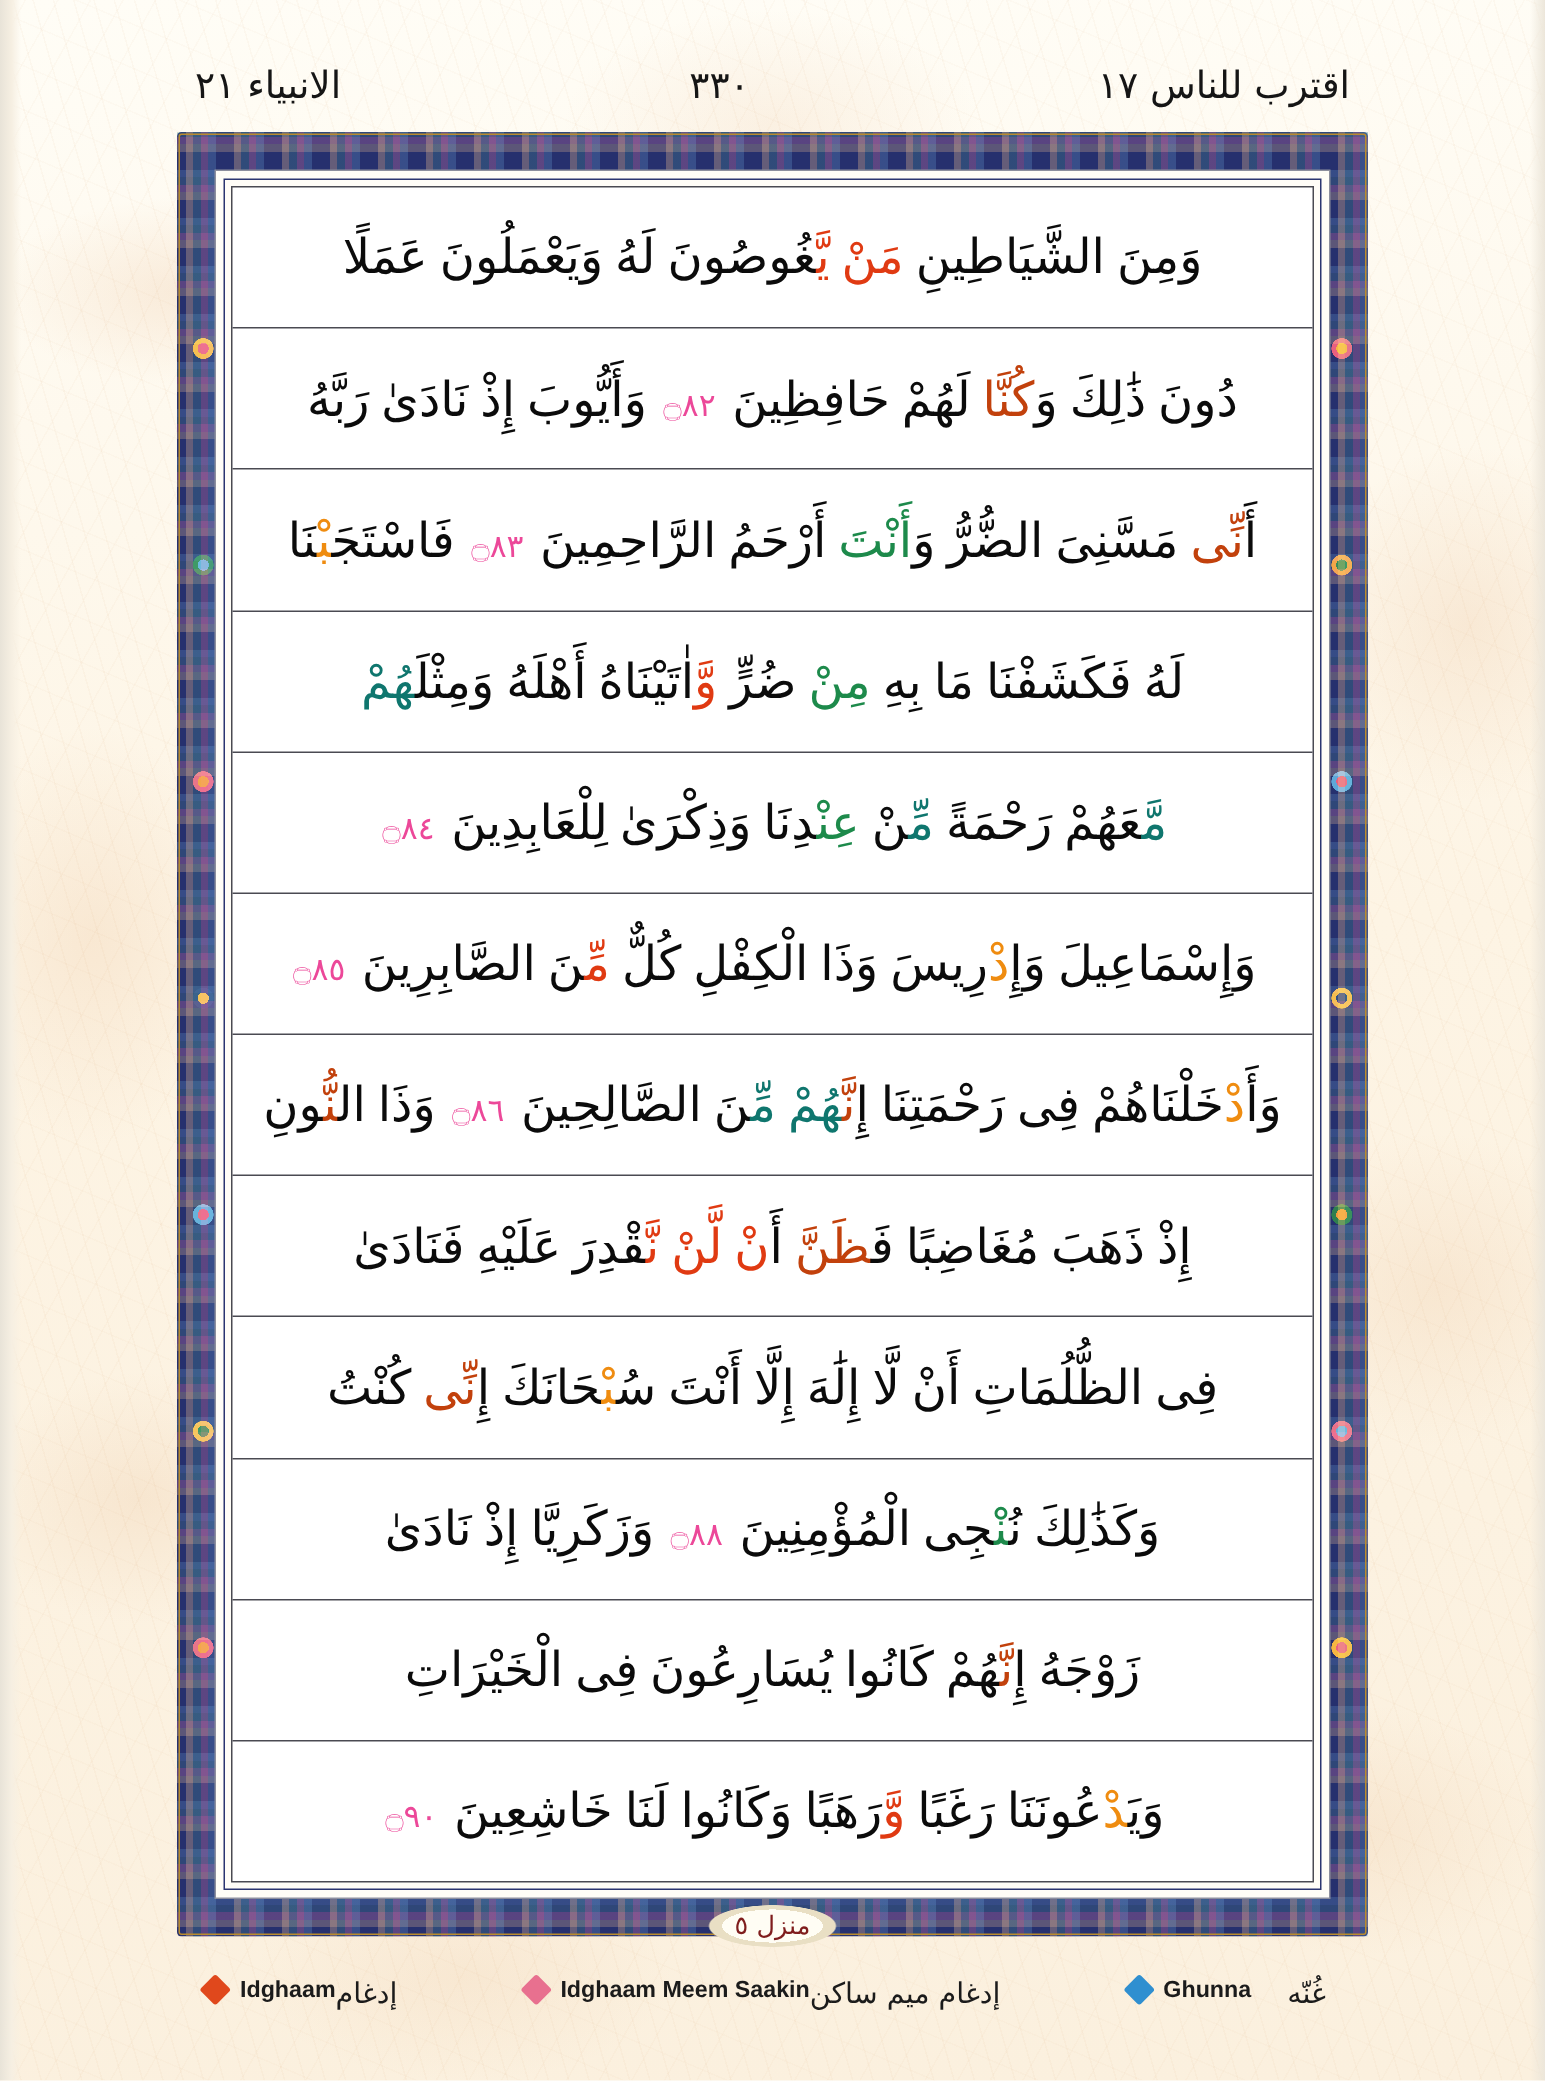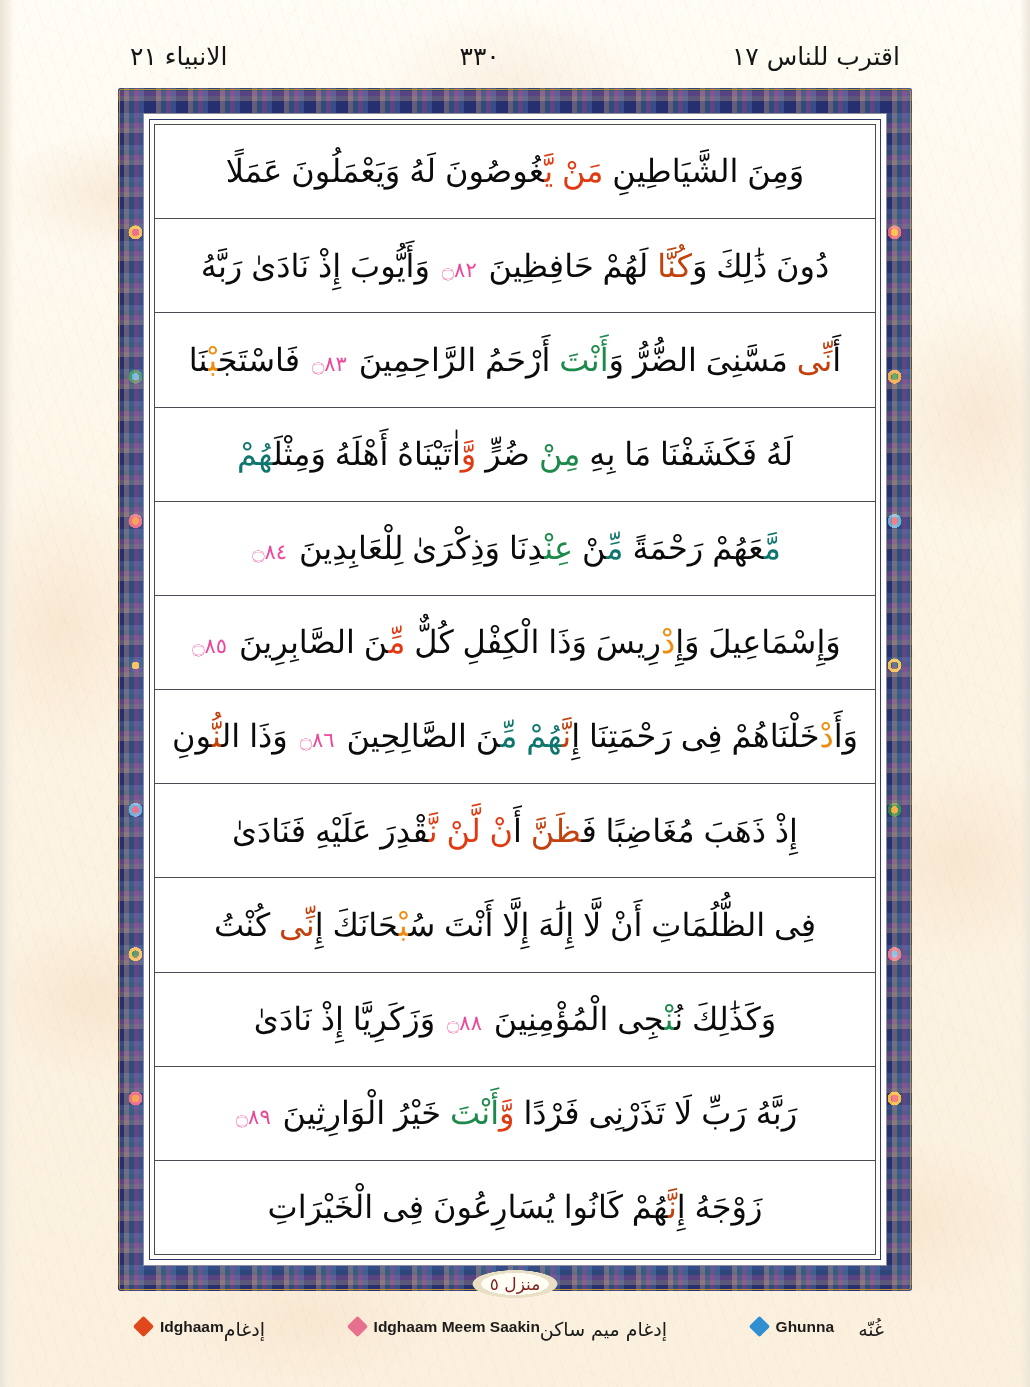--- a/index.html
+++ b/index.html
@@ -192,21 +192,21 @@
     align-items: center;
     justify-content: center;
     direction: rtl;
     padding: 0 7px;
     box-sizing: border-box;
     overflow: hidden;
   }
   .aya-line:last-child { border-bottom: none; }
 
   .aya-text {
-    font-family: Liberation Sans, sans-serif;
+    font-family: Liberation Serif, serif;
     font-size: 32px;
     line-height: 1.26;
     color: #0b0b0b;
     direction: rtl;
     text-align: center;
     white-space: nowrap;
     width: 100%;
   }
 
   
@@ -343,24 +343,24 @@
     <div class="aya-line">
       <div class="aya-text"><span>إِذْ ذَهَبَ مُغَاضِبًا فَ</span><span class="tj-ghunna">ظَنَّ</span><span> أَ</span><span class="tj-idghaam">نْ لَّنْ نَّ</span><span>قْدِرَ عَلَيْهِ فَنَادَىٰ</span></div>
     </div>
     <div class="aya-line">
       <div class="aya-text"><span>فِى الظُّلُمَاتِ أَنْ لَّا إِلَٰهَ إِلَّا أَنْتَ سُ</span><span class="tj-orange">بْ</span><span>حَانَكَ </span><span>إِ</span><span class="tj-ghunna">نِّى</span><span> كُنْتُ</span></div>
     </div>
     <div class="aya-line">
       <div class="aya-text"><span>وَكَذَٰلِكَ نُ</span><span class="tj-green">نْ</span><span>جِى الْمُؤْمِنِينَ </span><span class="aya-marker">۝٨٨</span><span> وَزَكَرِيَّا إِذْ نَادَىٰ</span></div>
     </div>
     <div class="aya-line">
-      <div class="aya-text"><span>رَبَّهُ رَبِّ لَا تَذَرْنِى فَرْدًا </span><span class="tj-idghaam">وَّ</span><span class="tj-green">أَنْتَ</span><span> خَيْرُ الْوَارِثِينَ </span><span class="aya-marker">۝٨٩</span></div>
-    </div>
-    <div class="aya-line">
       <div class="aya-text"><span>زَوْجَهُ إِ</span><span class="tj-ghunna">نَّ</span><span>هُمْ كَانُوا يُسَارِعُونَ فِى الْخَيْرَاتِ</span></div>
+    </div>
+    <div class="aya-line">
+      <div class="aya-text"><span>وَيَ</span><span class="tj-orange">دْ</span><span>عُونَنَا رَغَبًا </span><span class="tj-idghaam">وَّ</span><span>رَهَبًا وَكَانُوا لَنَا خَاشِعِينَ </span><span class="aya-marker">۝٩٠</span></div>
     </div>
   </div>
 
 <div class="manzil-medallion">
   <div class="manzil-shape"></div>
   <div class="manzil-label">منزل ٥</div>
 </div>
 
 <div class="legend-bar" id="legend-bar">
     <div class="legend-item li-0">

